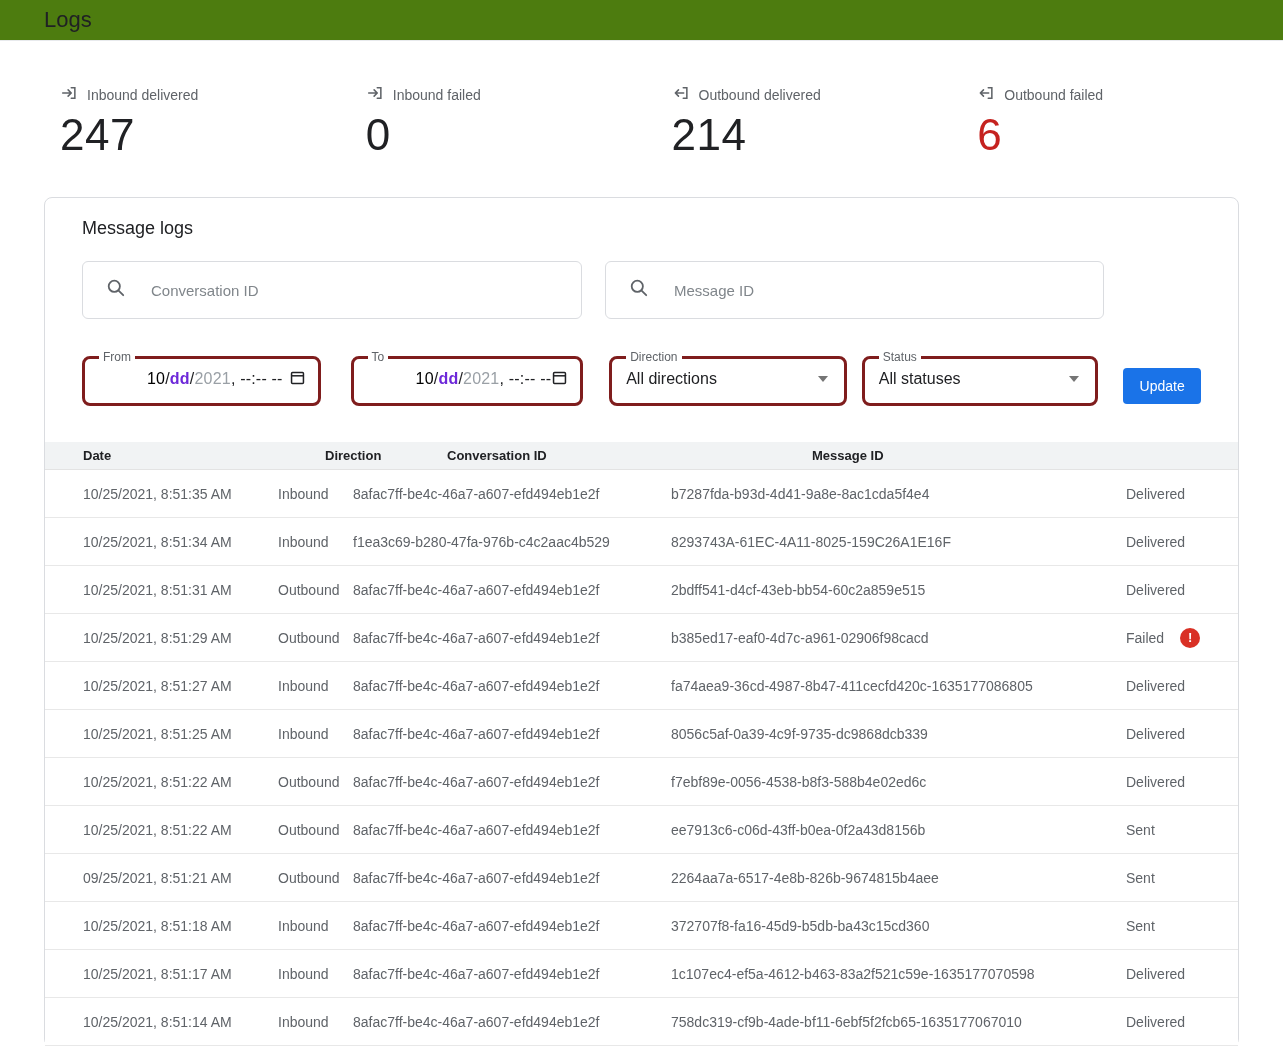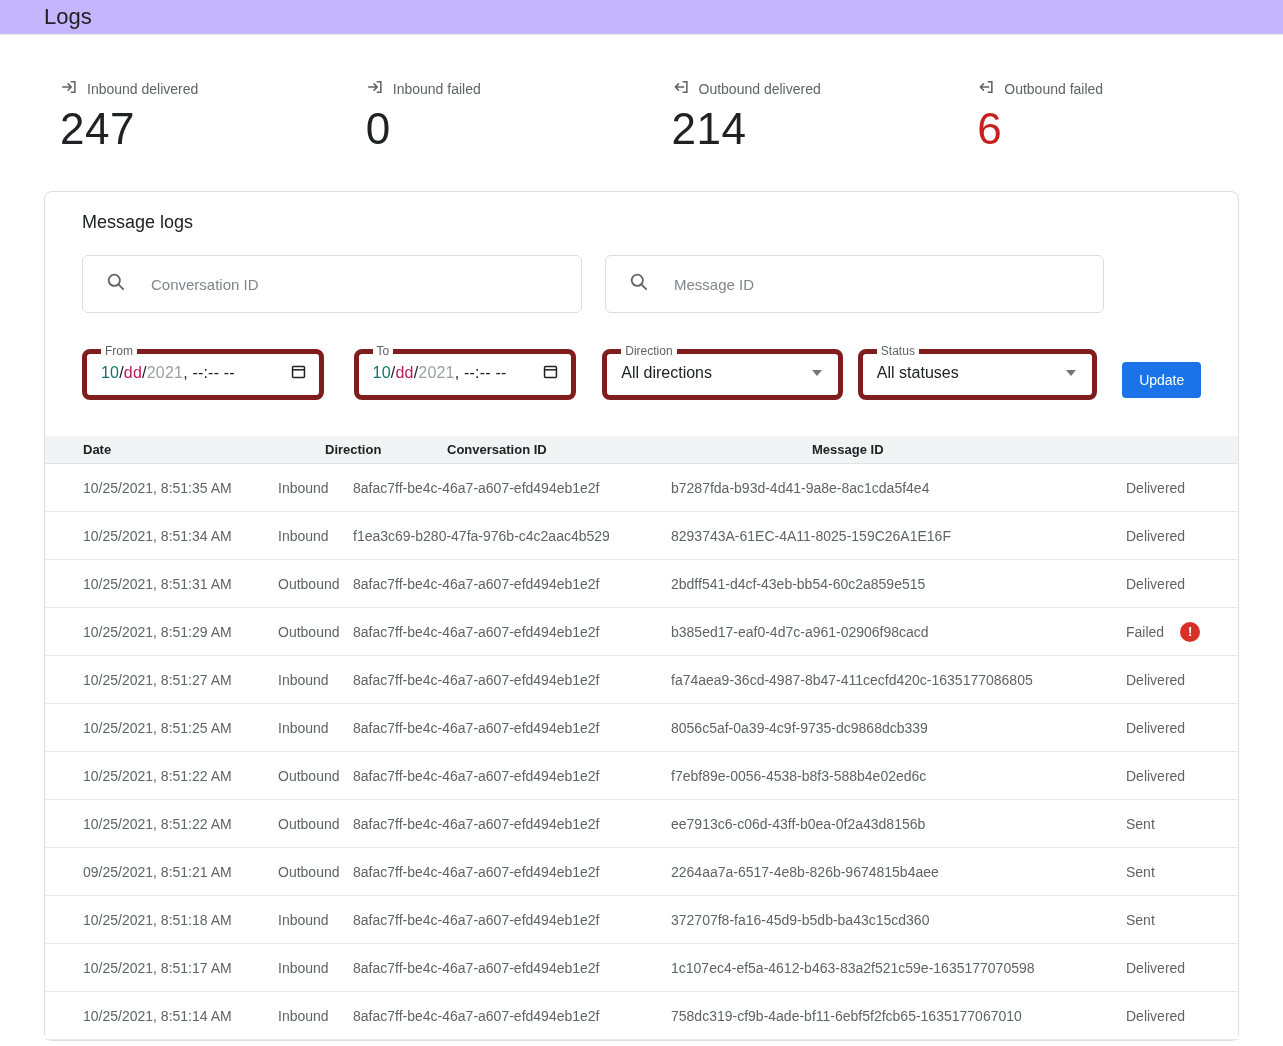--- a/index.html
+++ b/index.html
@@ -4,21 +4,21 @@
 <style>
   * { box-sizing: border-box; }
   html,body { margin:0; padding:0; }
   body {
     width:1283px; height:1046px; overflow:hidden;
     background:#ffffff; color:#202124;
     font-family:"Liberation Sans", sans-serif;
   }
 
   
-  .topbar { height:35px; border-bottom:1px solid #e8eaed; display:flex; align-items:center; padding-left:44px; background:#c4b5fd; }
+  .topbar { height:41px; border-bottom:1px solid #e8eaed; display:flex; align-items:center; padding-left:44px; background:#4d7c0f; }
   .topbar .title { font-size:22px; font-weight:400; color:#202124; }
 
   
   .stats { display:flex; padding:43px 0 0 60px; }
   .stat { width:307px; }
   .stat-head { display:flex; align-items:center; gap:9px; color:#5f6368; font-size:14px; }
   .stat-head svg { flex:0 0 auto; }
   .stat-value { font-size:44px; line-height:48px; margin-top:6px; font-weight:400; color:#202124; letter-spacing:0.5px; }
 
   
@@ -28,30 +28,30 @@
   
   .search-row { display:flex; gap:23px; margin-bottom:32px; }
   .search-box { height:58px; border:1px solid #dadce0; border-radius:6px; display:flex; align-items:center; padding:0 16px 0 23px; background:#fff; }
   .search-box.conv { width:500px; }
   .search-box.msg  { width:499px; }
   .search-box input { border:none; outline:none; flex:1; font-size:15px; color:#202124; margin-left:23px; font-family:"Liberation Sans",sans-serif; background:transparent; }
   .search-box input::placeholder { color:#80868b; }
 
   
   .filter-row { display:flex; align-items:flex-end; margin-bottom:36px; }
-  fieldset.field { border:5px solid #7f1d1d; border-radius:8px; margin:0; padding:0 12px; height:55px; background:#fff; }
+  fieldset.field { border:3px solid #7f1d1d; border-radius:8px; margin:0; padding:0 12px; height:55px; background:#fff; }
   fieldset.field legend { font-size:12px; line-height:12px; color:#5f6368; padding:0 4px; margin-left:2px; }
   .field-inner { display:flex; align-items:center; justify-content:space-between; height:32px; font-size:16px; color:#202124; padding-left:2px; cursor:default; }
   .field.from { width:243px; }
   .field.to { width:224px; margin-left:30px; }
   .field.direction { width:242px; margin-left:26px; }
   .field.status { width:241px; margin-left:15px; }
   .dt-val { white-space:nowrap; letter-spacing:0.2px; }
-  .seg-dim { color:#0f766e; }
-  .seg-dd { font-weight:400; color:#be185d; }
+  .seg-dim { color:#000000;margin-left:48px; }
+  .seg-dd { font-weight:700; color:#6d28d9; }
   .seg-year { color:#9aa0a6; }
   .caret { width:0; height:0; border-left:5px solid transparent; border-right:5px solid transparent; border-top:6px solid #757575; margin-right:4px; }
   .update-btn { margin-left:25px; margin-bottom:2px; width:79px; height:36px; background:#1a73e8; color:#fff; border:none; border-radius:4px; font-size:14px; font-weight:500; font-family:"Liberation Sans",sans-serif; cursor:pointer; }
 
   
   .logtable { margin:0 -37px; }
   .trow, .thead {
     display:grid;
     grid-template-columns:195px 75px 318px 455px 1fr;
     align-items:center;

